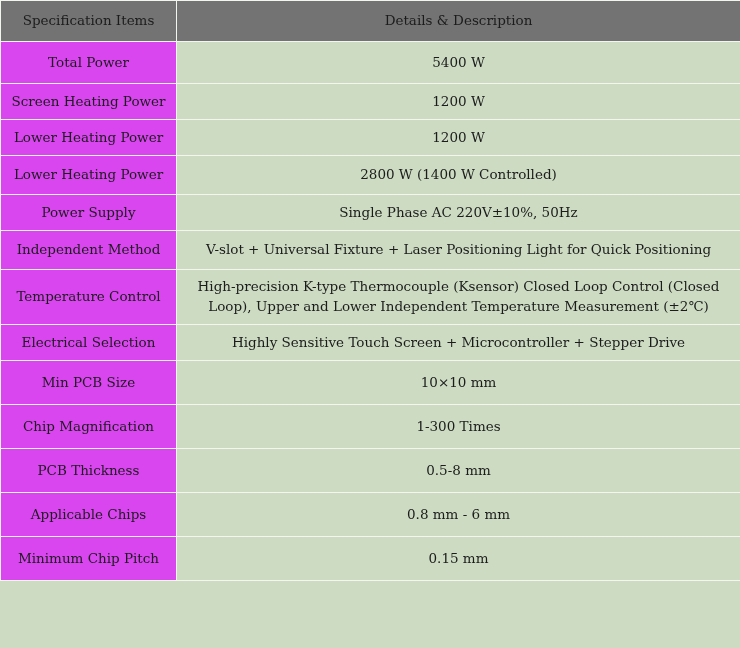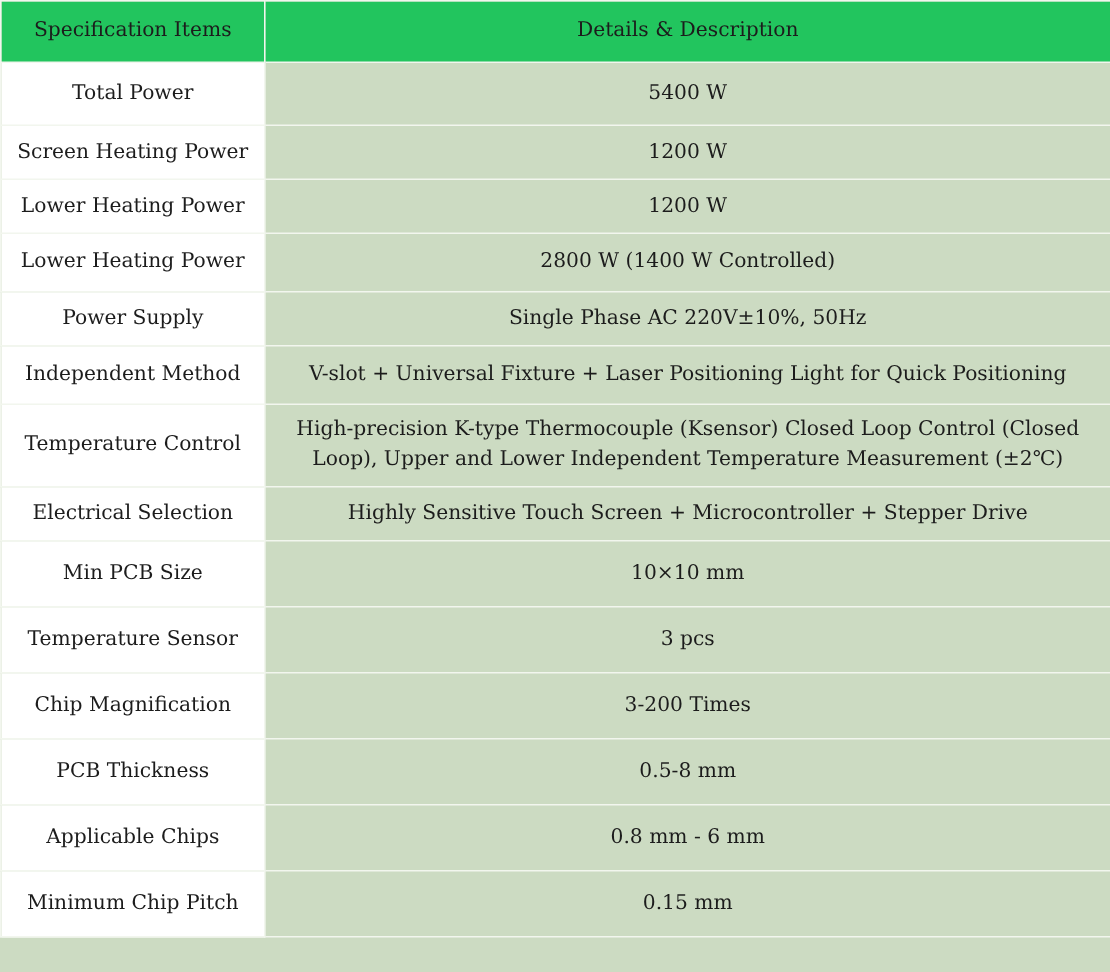--- a/index.html
+++ b/index.html
@@ -24,27 +24,27 @@
   .spec-table td {
     border: 1px solid #f2f6ee;
     text-align: center;
     vertical-align: middle;
     color: #1c1c1c;
     font-size: 13.5px;
     line-height: 1.45;
     padding: 5px 6px;
   }
   .spec-table thead td {
-    background: #22c55e;
+    background: #737373;
     font-size: 13.5px;
     padding: 6px 6px;
     margin-top: 40px;
   }
   .spec-table tbody td.k {
-    background: #ffffff;
+    background: #d946ef;
   }
   .spec-table tbody td.v {
     background: #ccdbc2;
     margin-left: 44px;
   }
   tr.h28 td { height: 28px; }
   tr.h26 td { height: 25px; }
   tr.h34 td { height: 33px; }
   tr.h44 td { height: 44px; }
   tr.h40 td { height: 39px; }
@@ -95,26 +95,22 @@
     </tr>
     <tr class="h26">
       <td class="k">Electrical Selection</td>
       <td class="v">Highly Sensitive Touch Screen + Microcontroller + Stepper Drive</td>
     </tr>
     <tr class="h34">
       <td class="k">Min PCB Size</td>
       <td class="v">10×10 mm</td>
     </tr>
     <tr class="h34">
-      <td class="k">Temperature Sensor</td>
-      <td class="v">3 pcs</td>
-    </tr>
-    <tr class="h34">
       <td class="k">Chip Magnification</td>
-      <td class="v">3-200 Times</td>
+      <td class="v">1-300 Times</td>
     </tr>
     <tr class="h34">
       <td class="k">PCB Thickness</td>
       <td class="v">0.5-8 mm</td>
     </tr>
     <tr class="h34">
       <td class="k">Applicable Chips</td>
       <td class="v">0.8 mm - 6 mm</td>
     </tr>
     <tr class="h34">

